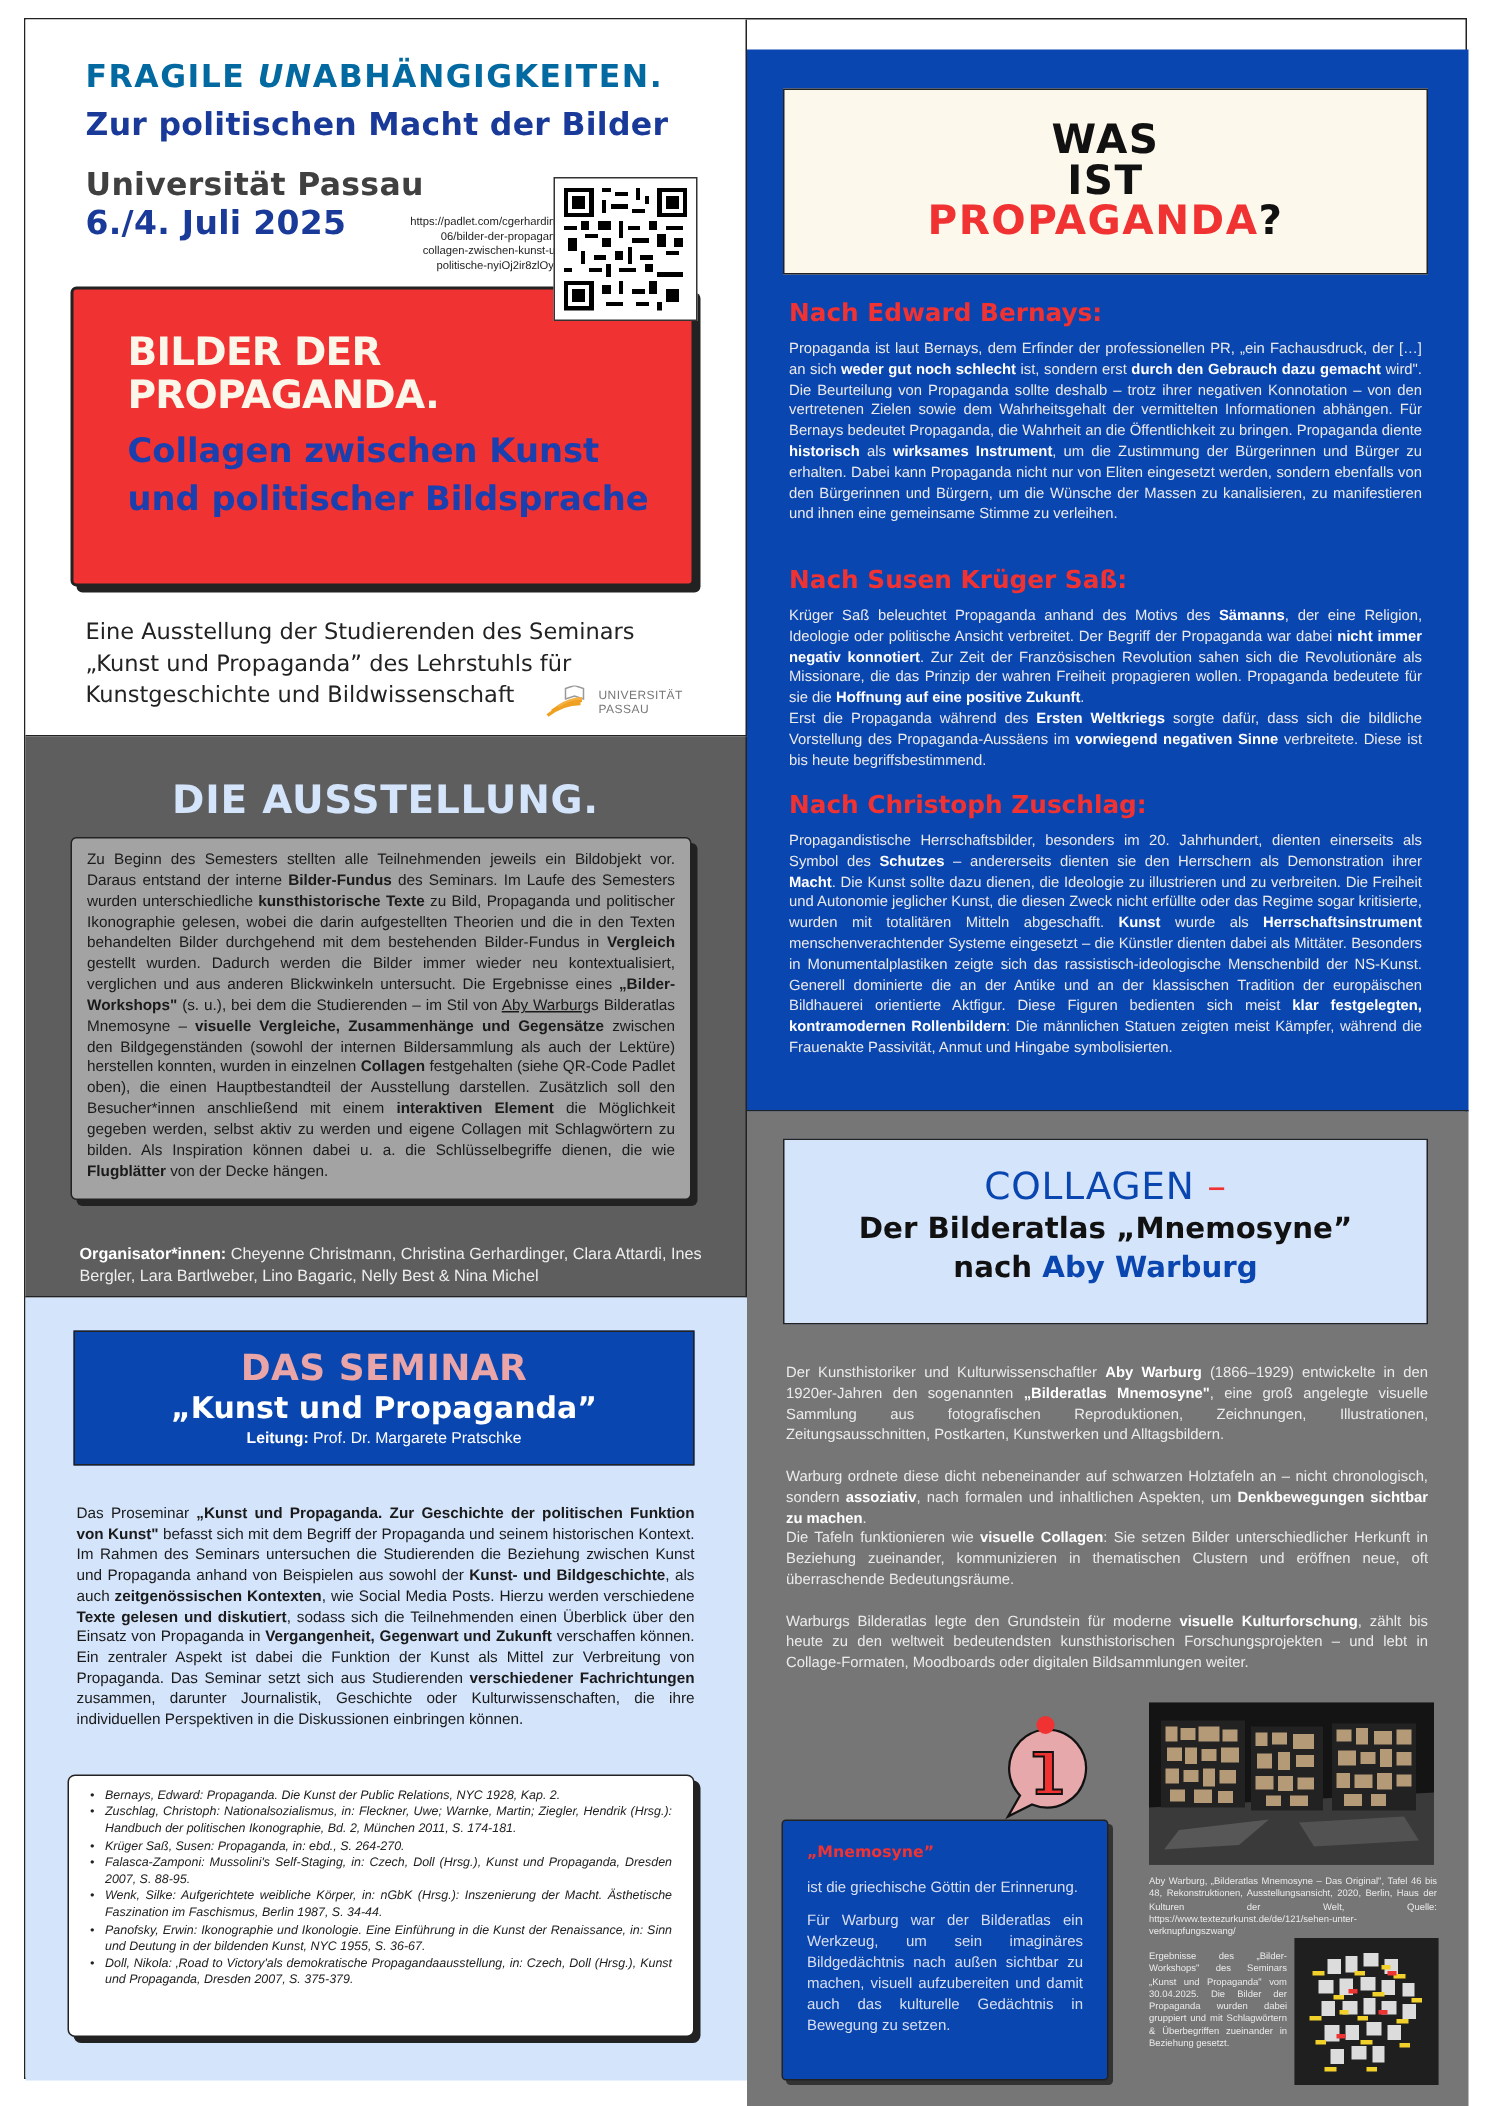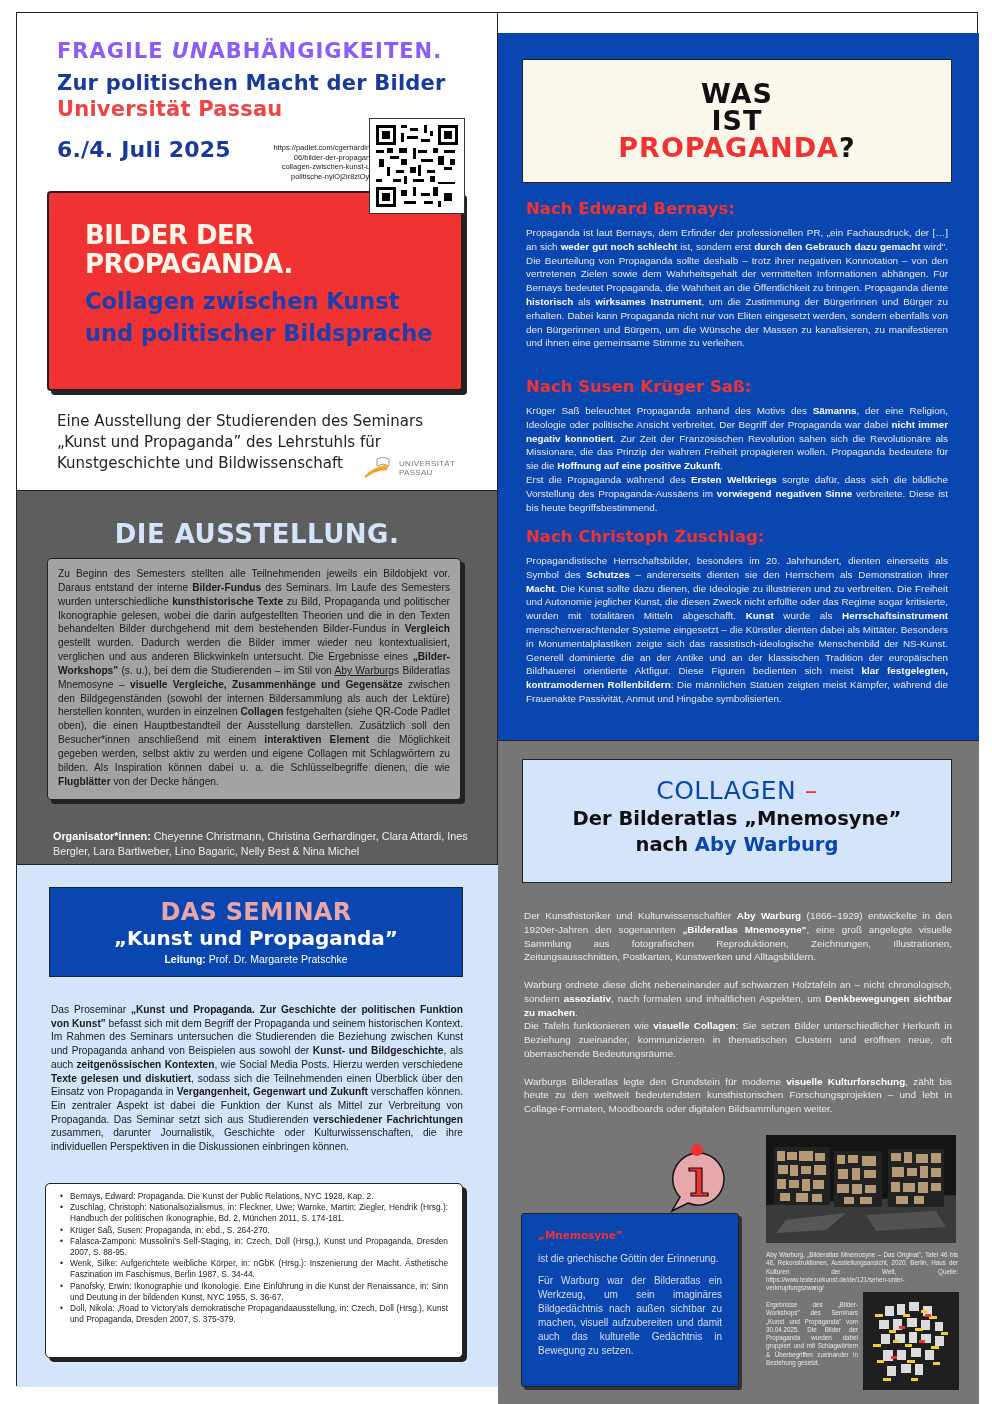--- a/index.html
+++ b/index.html
@@ -7,24 +7,24 @@
   body { font-family: "Liberation Sans", "DejaVu Sans", sans-serif; position: relative; }
 
   .poster { position: absolute; left: 16px; top: 12px; width: 962px; height: 1374px; border: 1px solid #222; background: #fff; }
 
   .col-left { position: absolute; left: 0; top: 0; width: 481px; height: 100%; }
   .col-right { position: absolute; left: 481px; top: 0; width: 481px; height: 100%; margin-top: 20px; }
 
   
   .sec-title { position: absolute; left: 0; top: 0; width: 481px; height: 478px; background: #ffffff; border-right: 1px solid #222; border-bottom: 1px solid #222; }
   .t-line { position: absolute; left: 40px; font-family: "DejaVu Sans", sans-serif; font-weight: bold; white-space: nowrap; letter-spacing: 0.2px; }
-  .t1 { top: 26px; color: #8b5cf6; font-size: 21px; letter-spacing: 1px; }
+  .t1 { top: 26px; color: #0369a1; font-size: 21px; letter-spacing: 1px; }
   .t1 i { font-style: italic; }
   .t2 { top: 58px; color: #1a3a9a; font-size: 21px; }
-  .t3 { top: 84px; color: #ef4444; font-size: 21px; }
+  .t3 { top: 98px; color: #404040; font-size: 21px; }
   .t4 { top: 124px; color: #1a3a9a; font-size: 22px; }
   .url { position: absolute; left: 222px; top: 130px; width: 142px; text-align: right; font-size: 7.5px; line-height: 9.5px; color: #222; }
   .qr { position: absolute; left: 352px; top: 105px; width: 96px; height: 96px; background: #fff; border: 1px solid #333; padding: 6px; z-index: 3; }
   .qr svg { width: 100%; height: 100%; display: block; }
 
   .red-box { position: absolute; left: 30px; top: 178px; width: 416px; height: 200px; background: #f03232; border: 2px solid #222; border-radius: 4px; box-shadow: 4px 4px 0 #222; }
   .rb-h { position: absolute; left: 36px; font-family: "DejaVu Sans", sans-serif; font-weight: bold; color: #fbf6ea; font-size: 26px; line-height: 29px; letter-spacing: -0.5px; }
   .rb-h1 { top: 28px; }
   .rb-h2 { top: 57px; }
   .rb-sub { position: absolute; left: 36px; top: 92px; width: 370px; font-family: "DejaVu Sans", sans-serif; font-weight: bold; color: #1a3fae; font-size: 22.5px; line-height: 32px; }
@@ -45,21 +45,21 @@
   
   .sec-sem { position: absolute; left: 0; top: 852px; width: 578px; height: 522px; background: #d4e4fb; border-right: 2px solid #3b82f6; }
   .sem-box { position: absolute; left: 32px; top: 22px; width: 414px; height: 90px; background: #0a46b0; border: 1.5px solid #222; text-align: center; }
   .sem-h1 { margin-top: 10px; font-family: "DejaVu Sans", sans-serif; font-weight: bold; font-size: 24px; color: #e9a5a7; letter-spacing: 0.3px; line-height: 28px; }
   .sem-h2 { font-family: "DejaVu Sans", sans-serif; font-weight: bold; font-size: 20px; color: #ffffff; line-height: 25px; }
   .sem-h3 { font-size: 10.5px; color: #fff; line-height: 16px; }
   .sem-h3 b { font-weight: bold; }
   .sem-text { position: absolute; left: 34px; top: 138px; width: 412px; font-size: 10.2px; line-height: 13.7px; color: #1a1a1a; text-align: justify; }
   .lit-box { position: absolute; left: 28px; top: 318px; width: 418px; height: 175px; background: #fff; border: 1.5px solid #222; border-radius: 5px; box-shadow: 4px 4px 0 #222; padding: 4px 14px 6px 14px; }
   .lit-h { font-family: "DejaVu Sans", sans-serif; font-weight: bold; font-size: 18px; color: #1a3fae; text-decoration: underline; margin-left: 10px; line-height: 24px; }
-  .lit-list { list-style: none; margin-top: 3px; }
+  .lit-list { list-style: none; margin-top: 3px; font-style: italic; }
   .lit-list li { position: relative; padding-left: 10px; font-size: 8.3px; line-height: 11.2px; color: #222; text-align: justify; }
   .lit-list li::before { content: "•"; position: absolute; left: 0; top: 0; }
 
   
   .sec-was { position: absolute; left: 0; top: 0; width: 481px; height: 708px; background: #0a46b0; border-bottom: 1px solid #222; }
   .was-box { position: absolute; left: 24px; top: 26px; width: 430px; height: 124px; background: #fcf9ec; border: 1.5px solid #222; text-align: center; padding-top: 20px; }
   .was-l { font-family: "DejaVu Sans", sans-serif; font-weight: bold; font-size: 27px; line-height: 27px; color: #111; letter-spacing: 1px; }
   .was-red { color: #f03232; }
   .wh { position: absolute; left: 28px; font-family: "DejaVu Sans", sans-serif; font-weight: bold; font-size: 16.5px; color: #f03232; }
   .wt { position: absolute; left: 28px; width: 422px; font-size: 9.9px; line-height: 13.8px; color: #eaeaea; text-align: justify; }

